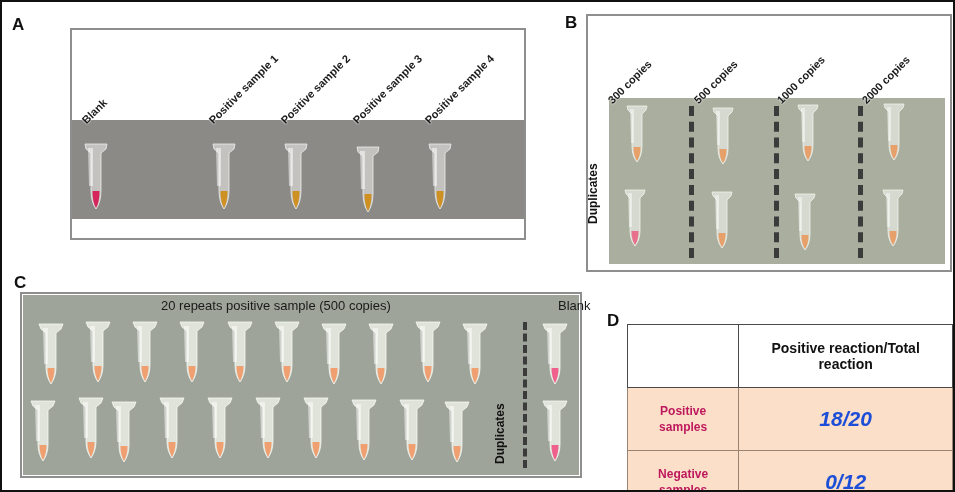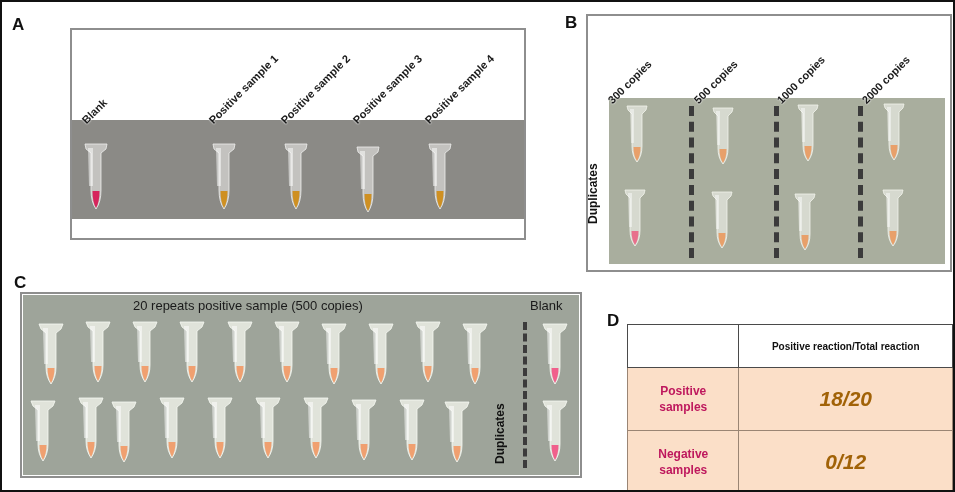--- a/index.html
+++ b/index.html
@@ -58,20 +58,21 @@
     white-space: nowrap;
     transform-origin: left bottom;
     transform: rotate(-90deg);
   }
   .plain-label {
     position: absolute;
     font-family: "Liberation Sans", sans-serif;
     font-size: 13px;
     color: #1a1a1a;
     white-space: nowrap;
+    margin-left: 28px;
   }
   
   .tube {
     position: absolute;
     width: 26px;
     height: 62px;
   }
   .tube svg { display: block; width: 100%; height: 100%; }
 
   
@@ -95,41 +96,41 @@
     vertical-align: middle;
   }
   .dtable .hdr-blank {
     background: #ffffff;
     width: 112px;
     height: 38px;
   }
   .dtable .hdr-main {
     background: #ffffff;
     font-weight: bold;
-    font-size: 10px;
+    font-size: 14px;
     color: #111111;
     width: 208px;
     height: 38px;
-    padding: 2px 4px;
+    padding: 12px 4px;
   }
   .dtable .rowlabel {
     background: #fbdfc8;
     font-weight: bold;
     font-size: 12px;
     color: #be185d;
     height: 62px;
     line-height: 1.35;
     border-color: #9a8574;
   }
   .dtable .rowvalue {
     background: #fbdfc8;
     font-weight: bold;
     font-style: italic;
     font-size: 21px;
-    color: #a16207;
+    color: #1d4ed8;
     height: 62px;
     border-color: #9a8574;
   }
 </style>
 </head>
 <body>
 
 <div id="figure">
 
   <div class="panel-letter" style="left:10px; top:14px;">A</div>

